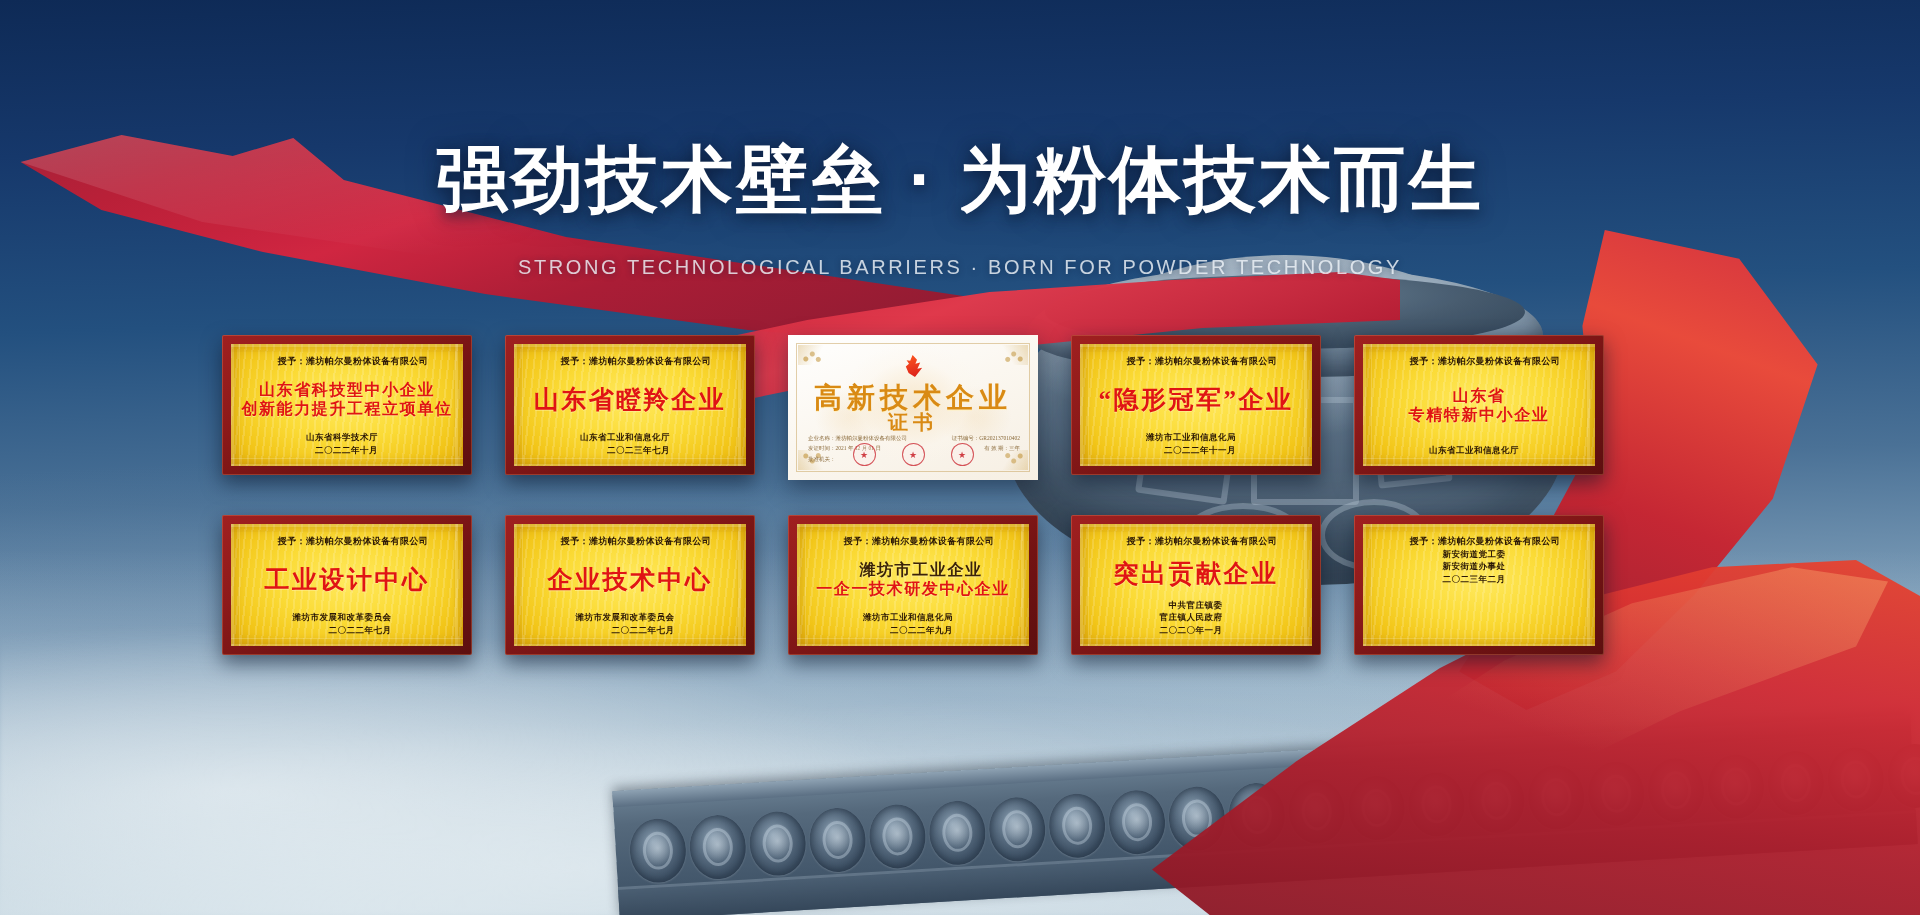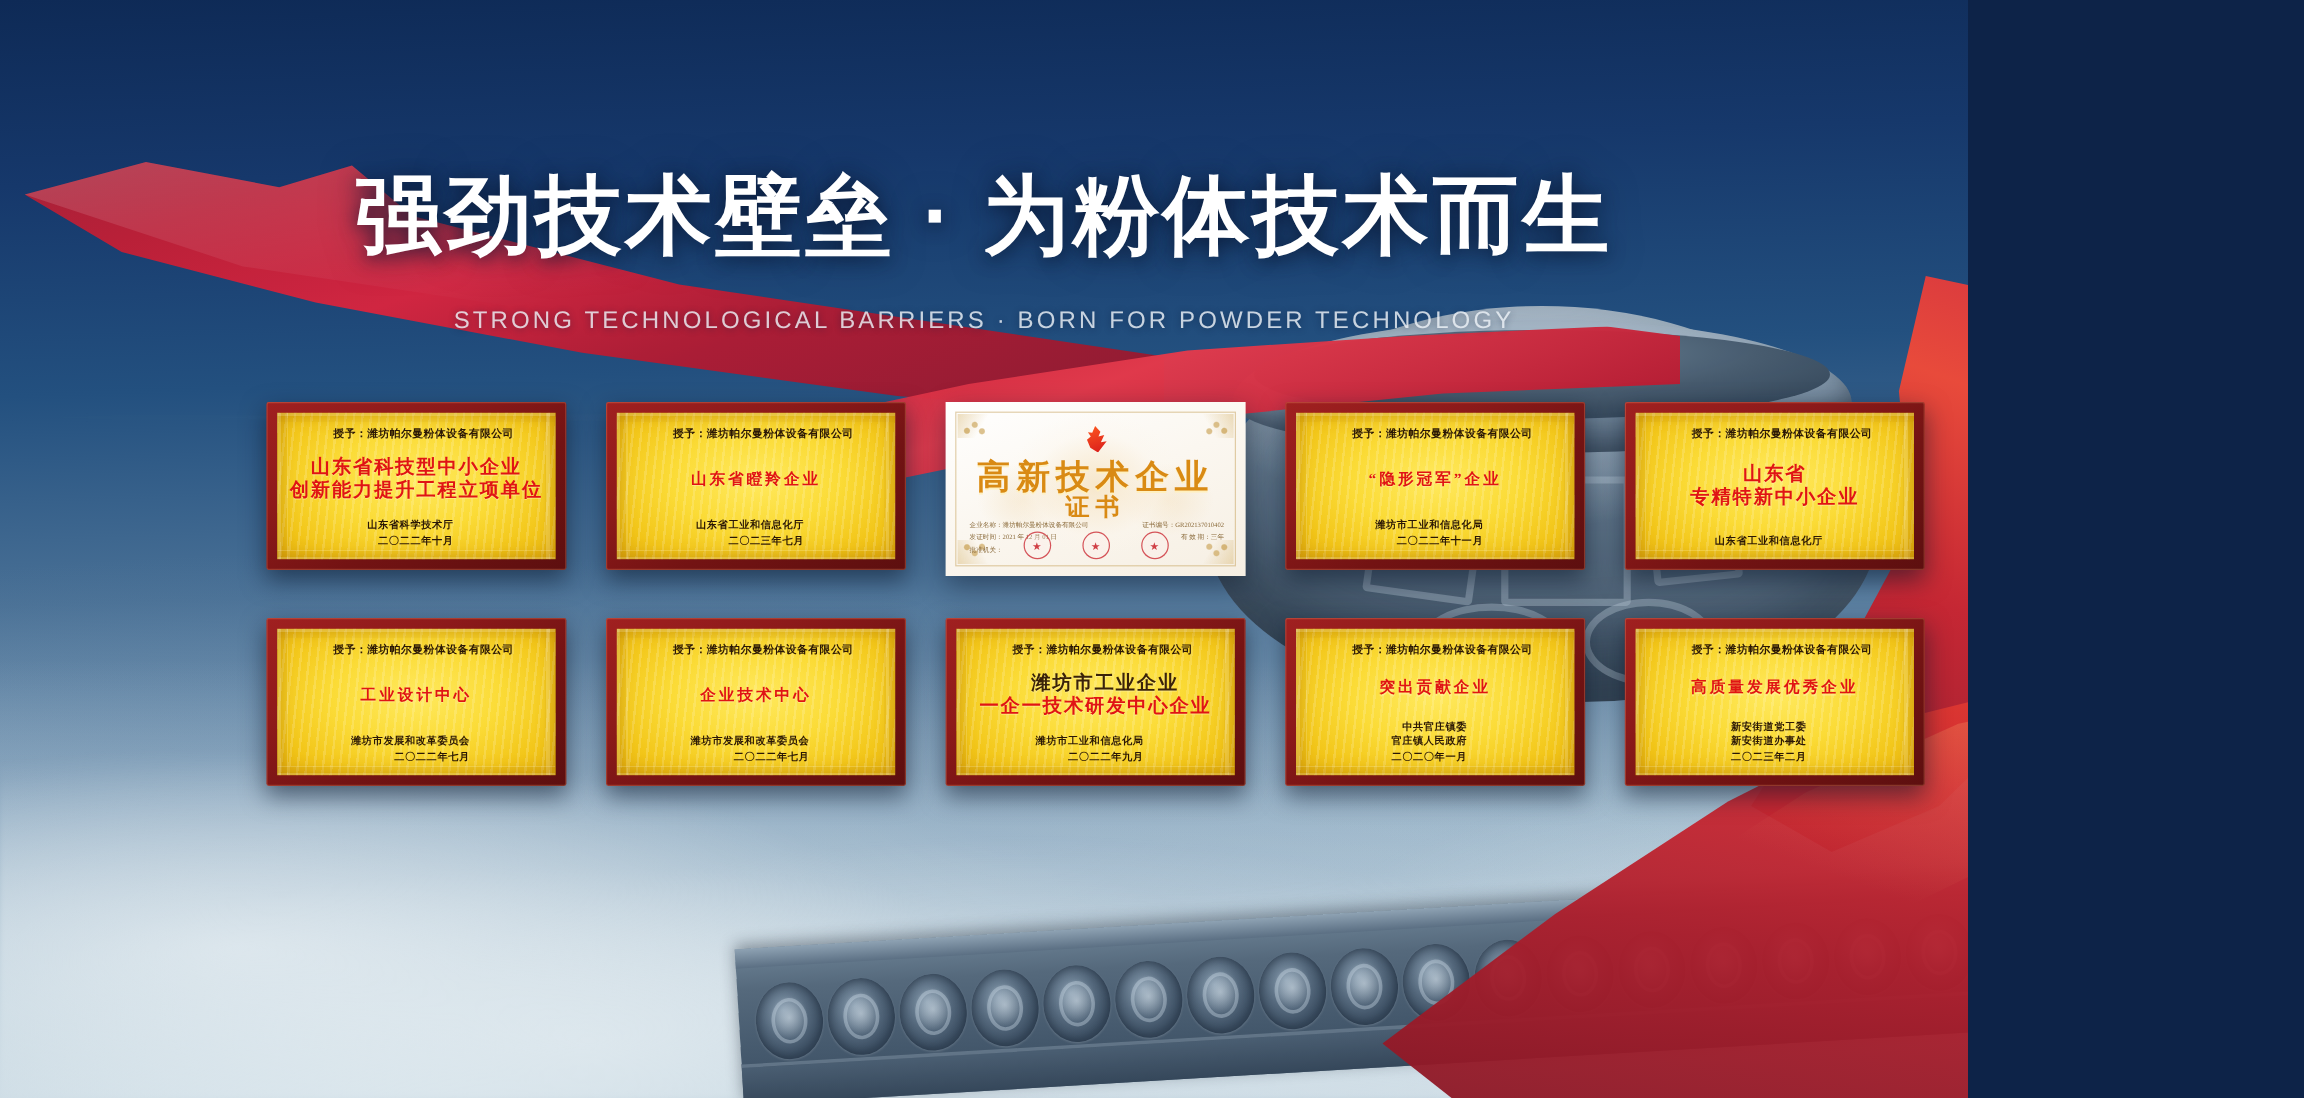--- a/index.html
+++ b/index.html
@@ -1,20 +1,20 @@
 <!DOCTYPE html>
 <html><head>
 <meta charset="utf-8">
 <style>
   * { margin:0; padding:0; box-sizing:border-box; }
   html,body { width:1920px; height:915px; overflow:hidden; background:#0d2348; }
 
   .banner{
     position:relative;
-    width:1640px; height:915px;
+    width:1920px; height:915px;
     overflow:hidden;
     font-family:"Liberation Sans", sans-serif;
   }
 
   
   .sky{
     position:absolute; inset:0;
     background:
       radial-gradient(120% 85% at 18% 108%, rgba(222,232,238,0.95) 0%, rgba(186,203,215,0.7) 22%, rgba(120,148,176,0.25) 46%, rgba(0,0,0,0) 68%),
       radial-gradient(95% 70% at 72% 112%, rgba(205,219,228,0.85) 0%, rgba(150,175,196,0.45) 30%, rgba(0,0,0,0) 62%),
@@ -222,21 +222,21 @@
   }
   .title-wrap{
     flex:1;
     display:flex; flex-direction:column; align-items:center; justify-content:center;
     gap:1px;
   }
   .title-line{
     font-family:"Liberation Serif", serif;
     font-weight:bold;
     color:#e01414;
-    font-size:13px;
+    font-size:25px;
     letter-spacing:2.5px;
     line-height:1.12;
     white-space:nowrap;
     text-shadow:0 1px 0 rgba(255,240,160,.6);
   }
   .title-line.two{ font-size:16px; letter-spacing:1.6px; }
   .title-line.dark{ color:#3a2208;margin-left:16px; }
   .issuer{
     text-align:right; padding-right:10px; padding-bottom:1px;
     font-family:"Liberation Serif", serif; font-weight:bold;
@@ -521,23 +521,20 @@
               <div>官庄镇人民政府</div>
               <div>二〇二〇年一月</div>
             </div>
           </div>
         </div>
       </div>
       <div class="plaque">
         <div class="panel">
           <div class="inner">
             <div class="awardee">授予：潍坊帕尔曼粉体设备有限公司</div>
-            <div class="title-wrap">
-              <div class="title-line">高质量发展优秀企业</div>
-            </div>
             <div class="issuer">
               <div>新安街道党工委</div>
               <div>新安街道办事处</div>
               <div>二〇二三年二月</div>
             </div>
           </div>
         </div>
       </div>
     </div>
 

